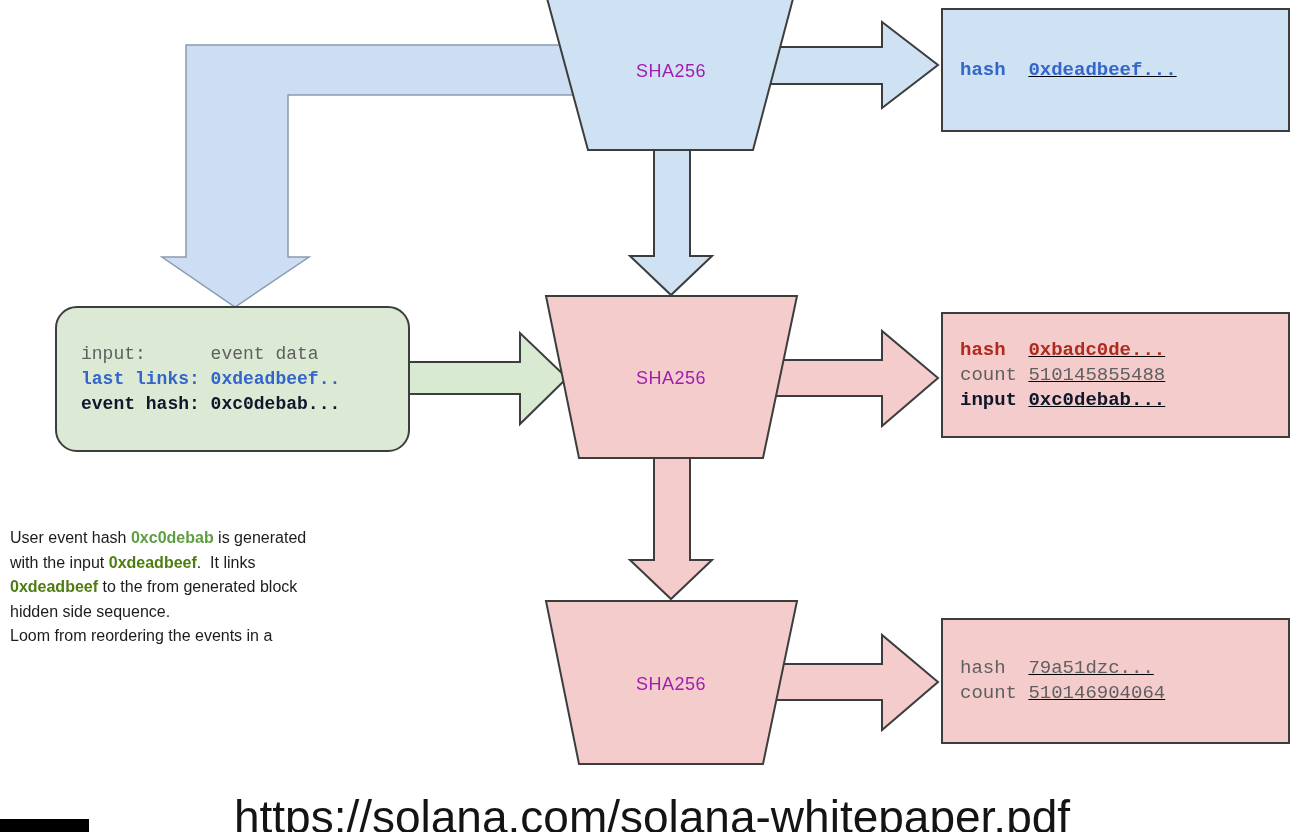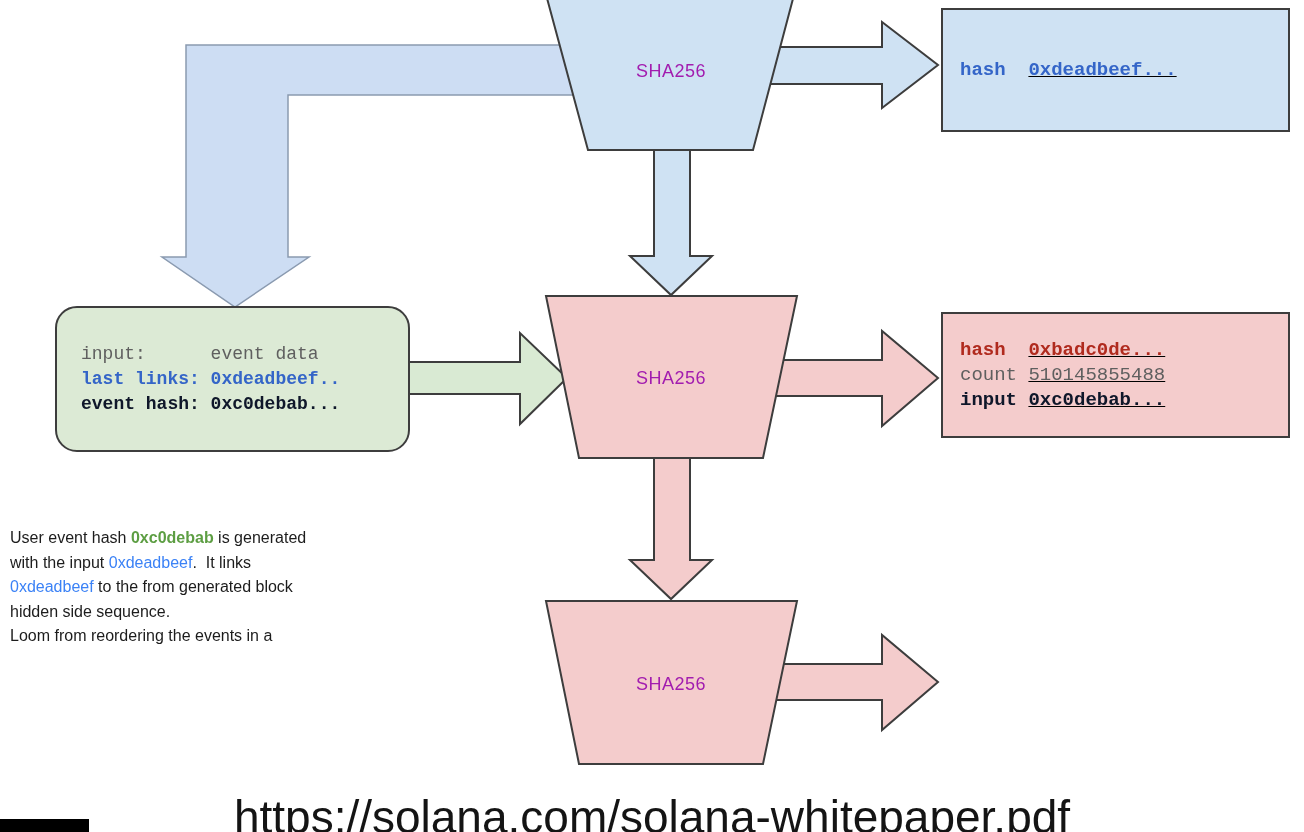--- a/index.html
+++ b/index.html
@@ -45,21 +45,21 @@
   .c-red{color:#b02a1e}
   .c-gray{color:#5f5f5f}
   .b{font-weight:bold}
 
   .annotation{
     position:absolute;left:10px;top:506px;width:400px;
     font-size:16px;line-height:24.5px;color:#1c1c1c;margin-top:20px;
   }
   .ann-line{white-space:pre;}
   .ann-green{color:#5d9e43;font-weight:bold}
-  .ann-blue{color:#3b82f6;font-weight:normal}
+  .ann-blue{color:#4d7c0f;font-weight:bold}
   .ann-red{color:#b5271d;font-weight:bold}
 
   .footer-url{
     position:absolute;left:50%;top:790px;transform:translateX(-50%);
     font-size:46px;color:#141414;white-space:nowrap;
   }
   .black-bar{
     position:absolute;left:0;top:819px;width:89px;height:13px;background:#000;
   }
 </style>
@@ -90,20 +90,24 @@
   <div class="result-box blue-box" style="left:941px;top:8px;width:349px;height:124px">
     <div class="mono-line"><span class="key c-blue b">hash</span><span class="c-blue b">0xdeadbeef...</span></div>
   </div>
 
   <div class="result-box pink-box" style="left:941px;top:312px;width:349px;height:126px">
     <div class="mono-line"><span class="key c-red b">hash</span><span class="c-red b">0xbadc0de...</span></div>
     <div class="mono-line"><span class="key c-gray">count</span><span class="c-gray">510145855488</span></div>
     <div class="mono-line"><span class="key c-green b">input</span><span class="c-green b">0xc0debab...</span></div>
   </div>
 
+  <div class="result-box pink-box" style="left:941px;top:618px;width:349px;height:126px">
+    <div class="mono-line"><span class="key c-gray">hash</span><span class="c-gray">79a51dzc...</span></div>
+    <div class="mono-line"><span class="key c-gray">count</span><span class="c-gray">510146904064</span></div>
+  </div>
 
   <div class="event-box" style="left:55px;top:306px;width:355px;height:146px">
     <div class="mono-line"><span class="key c-gray">input:</span><span class="c-gray">event data</span></div>
     <div class="mono-line"><span class="key c-blue b">last links:</span><span class="c-blue b">0xdeadbeef..</span></div>
     <div class="mono-line"><span class="key c-green b">event hash:</span><span class="c-green b">0xc0debab...</span></div>
   </div>
 
   <div class="annotation">
     <div class="ann-line"><span>User event hash </span><span class="ann-green">0xc0debab</span><span> is generated</span></div>
     <div class="ann-line"><span>with the input </span><span class="ann-blue">0xdeadbeef</span><span>.  It links</span></div>

